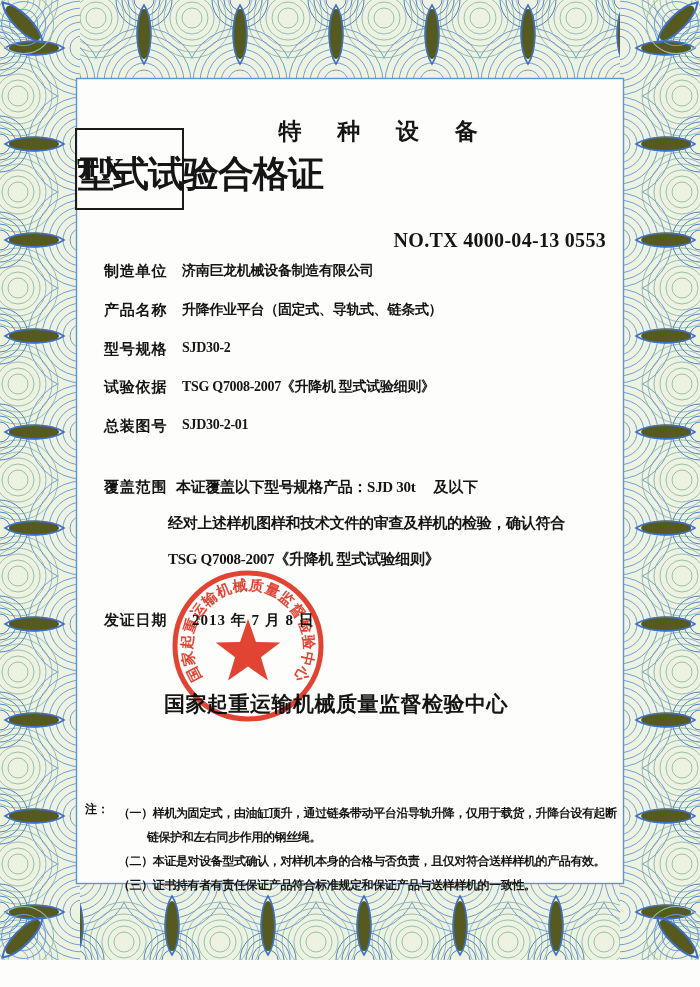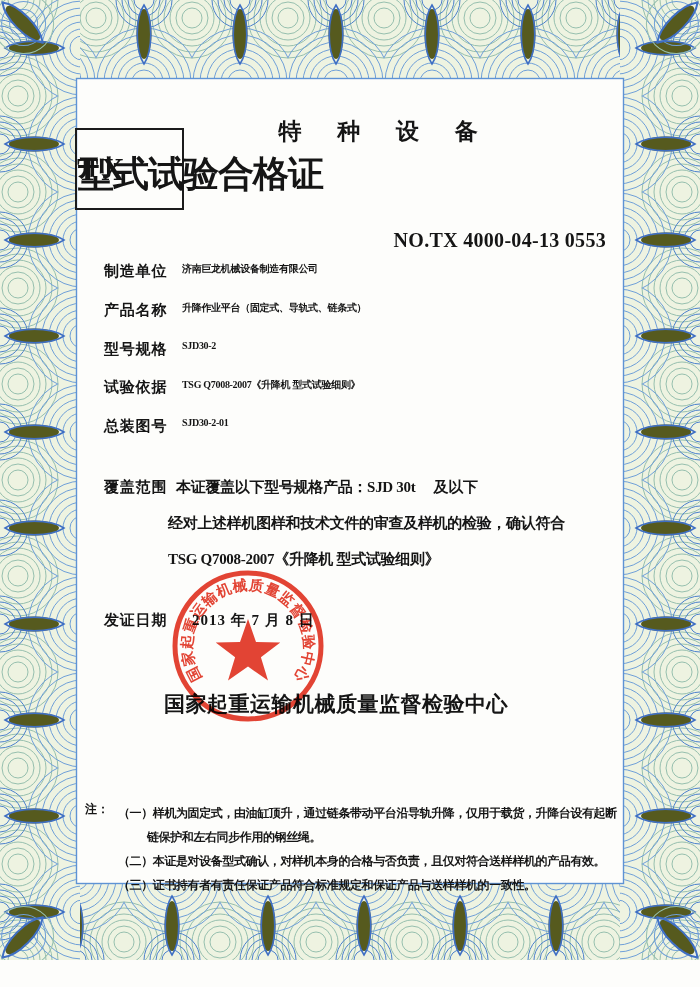--- a/index.html
+++ b/index.html
@@ -22,21 +22,21 @@
     font-weight:bold;font-size:32px;letter-spacing:3px;
   }
   .category{left:78px;top:116px;width:544px;text-align:center;
     font-size:23px;font-weight:bold;letter-spacing:15px;text-indent:15px;margin-left:28px;}
   .main-title{left:78px;top:150px;width:516px;text-align:left;
     font-size:36px;font-weight:bold;letter-spacing:-1px;}
   .cert-no{left:78px;top:229px;width:528px;text-align:right;
     font-size:20px;font-weight:bold;letter-spacing:.3px;}
   
   .f-label{left:104px;font-size:15px;font-weight:bold;letter-spacing:.8px;}
-  .f-value{left:182px;font-size:10px;font-weight:bold;letter-spacing:-0.3px;}
+  .f-value{left:182px;font-size:14px;font-weight:bold;letter-spacing:-0.3px;}
   
   .cov-line{font-size:15px;font-weight:bold;letter-spacing:-0.3px;}
   
   .issue-label{left:104px;top:611px;font-size:15px;font-weight:bold;letter-spacing:.8px;}
   .issue-date{left:192px;top:611px;font-size:15px;font-weight:bold;letter-spacing:1px;}
   
   .authority{left:78px;top:690px;width:516px;text-align:center;
     font-size:21px;font-weight:bold;letter-spacing:.5px;}
   
   .seal-svg{position:absolute;left:158px;top:556px;mix-blend-mode:multiply;opacity:.92;}

